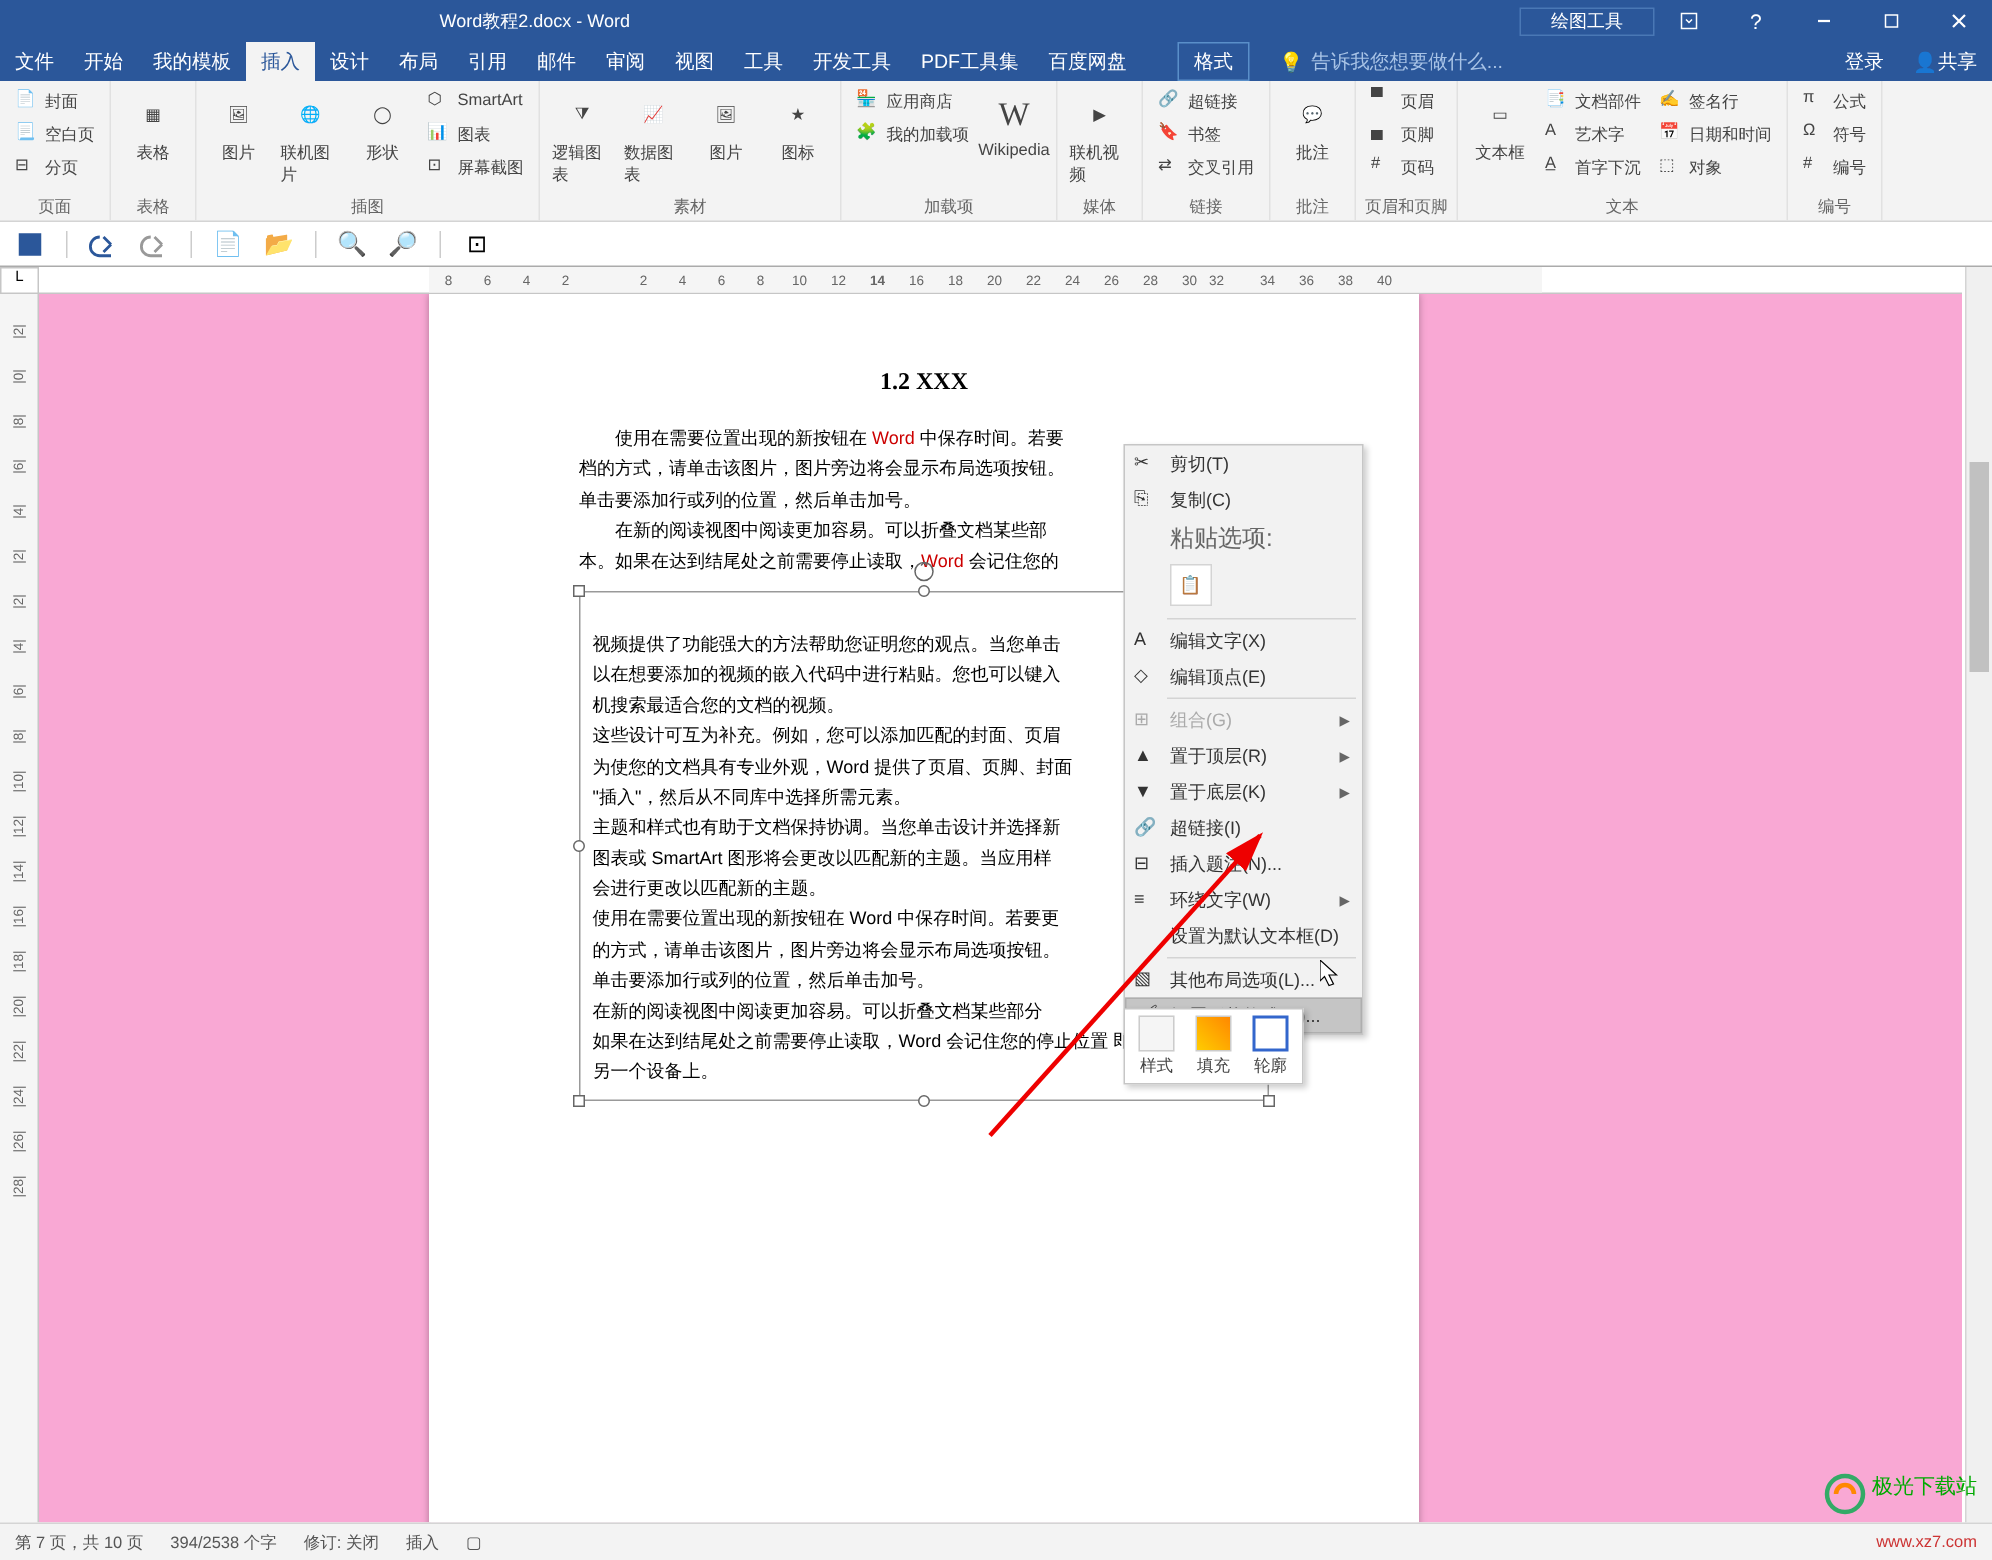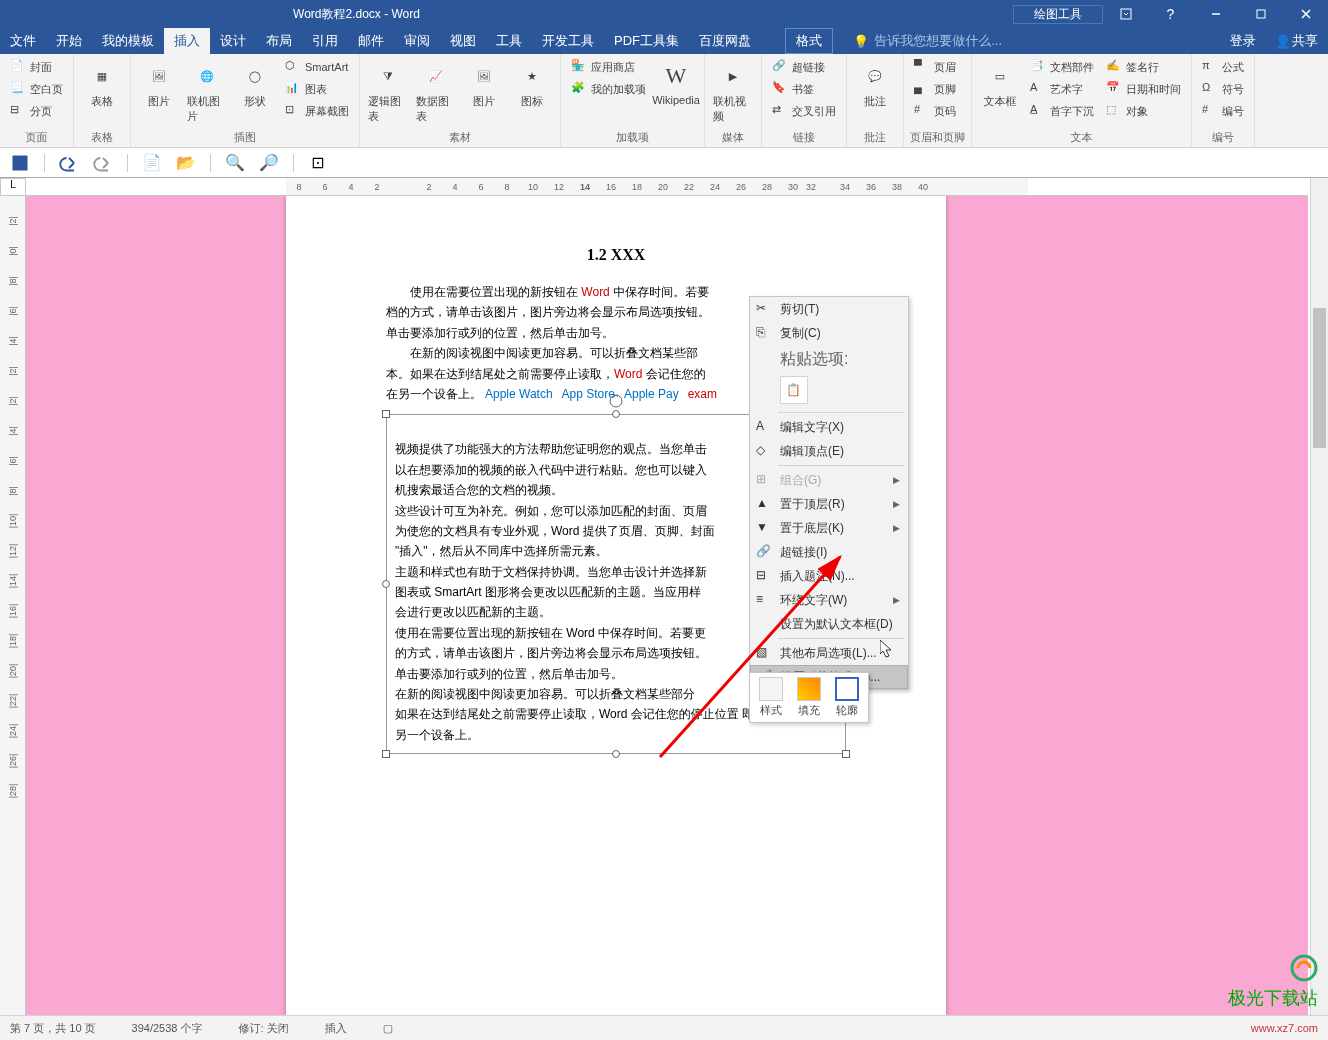--- a/index.html
+++ b/index.html
@@ -76,28 +76,28 @@
   
   
   .mini-toolbar { position: absolute; left: 749px; top: 672px; width: 120px; background: #fff; border: 1px solid #c6c6c6; box-shadow: 2px 2px 4px rgba(0,0,0,0.2); padding: 4px; display: flex; gap: 4px; justify-content: space-around; }
   .mini-btn { display: flex; flex-direction: column; align-items: center; font-size: 11px; color: #444; gap: 2px; }
   .mini-btn .icon { width: 24px; height: 24px; border: 1px solid #ccc; }
   
   
   .red-arrow { position: absolute; left: 640px; top: 547px; width: 220px; height: 220px; pointer-events: none; }
   
   
-  .statusbar { position: absolute; left: 0; right: 0; bottom: 0; height: 25px; background: #f3f3f3; border-top: 1px solid #d4d4d4; display: flex; align-items: center; font-size: 11px; color: #555; padding: 0 10px; gap: 36px; }
+  .statusbar { position: absolute; left: 0; right: 0; bottom: 0; height: 25px; background: #f3f3f3; border-top: 1px solid #d4d4d4; display: flex; align-items: center; font-size: 11px; color: #555; padding: 0 10px; gap: 18px; }
   
   
   .vscroll { position: absolute; right: 0; top: 178px; bottom: 25px; width: 18px; background: #f0f0f0; border-left: 1px solid #d4d4d4; }
   .vscroll .thumb { position: absolute; left: 2px; right: 2px; top: 130px; height: 140px; background: #c1c1c1; }
   
   
-  .watermark { position: absolute; right: 10px; bottom: 30px; font-size: 18px; color: #0a0; display: flex; align-items: flex-end; gap: 4px; flex-direction: column; }
+  .watermark { position: absolute; right: 10px; bottom: 30px; font-size: 14px; color: #0a0; display: flex; align-items: flex-start; gap: 4px; }
   .watermark-url { position: absolute; right: 10px; bottom: 6px; font-size: 11px; color: #c33; }
   
   .cursor-overlay { position: absolute; left: 880px; top: 640px; width: 14px; height: 18px; }
 </style>
 </head>
 <body>
 
 <div class="titlebar">
   <div class="titlebar-center">Word教程2.docx - Word</div>
   <div class="contextual-tab">绘图工具</div>
@@ -452,21 +452,20 @@
   </div>
 
 <div class="doc-area">
   <div class="page">
     <div class="doc-title">1.2 XXX</div>
     <div class="doc-para"><span>使用在需要位置出现的新按钮在 </span><span class="red">Word</span><span> 中保存时间。若要</span></div>
     <div class="doc-para" style="text-indent:0;">档的方式，请单击该图片，图片旁边将会显示布局选项按钮。</div>
     <div class="doc-para" style="text-indent:0;">单击要添加行或列的位置，然后单击加号。</div>
     <div class="doc-para">在新的阅读视图中阅读更加容易。可以折叠文档某些部</div>
     <div class="doc-para" style="text-indent:0;"><span>本。如果在达到结尾处之前需要停止读取，</span><span class="red">Word</span><span> 会记住您的</span></div>
-    <div class="doc-para" style="text-indent:0;"><span>在另一个设备上。</span> <span class="blue">Apple Watch</span>&nbsp;&nbsp;&nbsp;<span class="blue">App Store</span>&nbsp;&nbsp;&nbsp;<span class="blue">Apple Pay</span>&nbsp;&nbsp;&nbsp;<span class="red">exam</span></div>
 
     <div class="textbox">
       <div class="rotate-handle"><svg viewBox="0 0 16 16">
             <circle cx="8" cy="8" r="6" fill="none" stroke="#666"></circle>
             <path d="M8 2l-2 2M8 2l2 2" stroke="#666" fill="none"></path>
           </svg></div>
       <div class="handle tl"></div>
       <div class="handle tm"></div>
       <div class="handle tr"></div>
       <div class="handle ml"></div>

